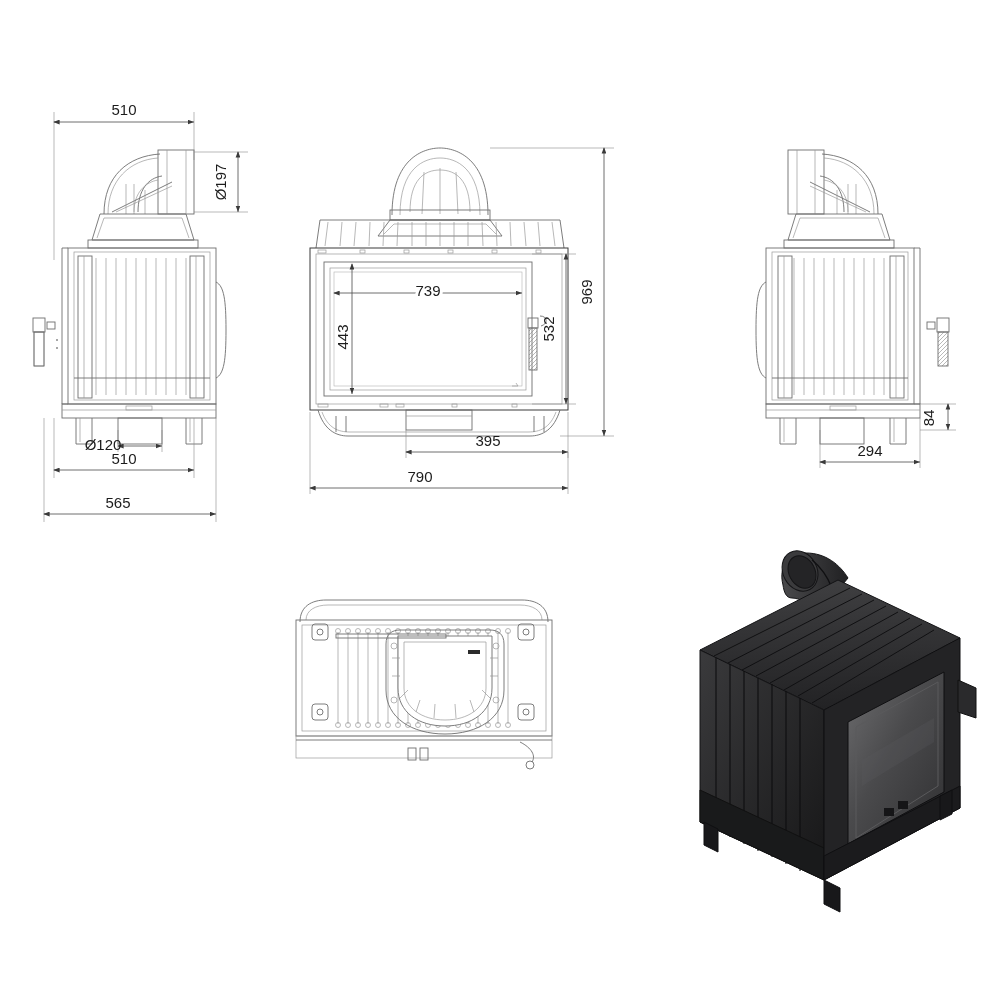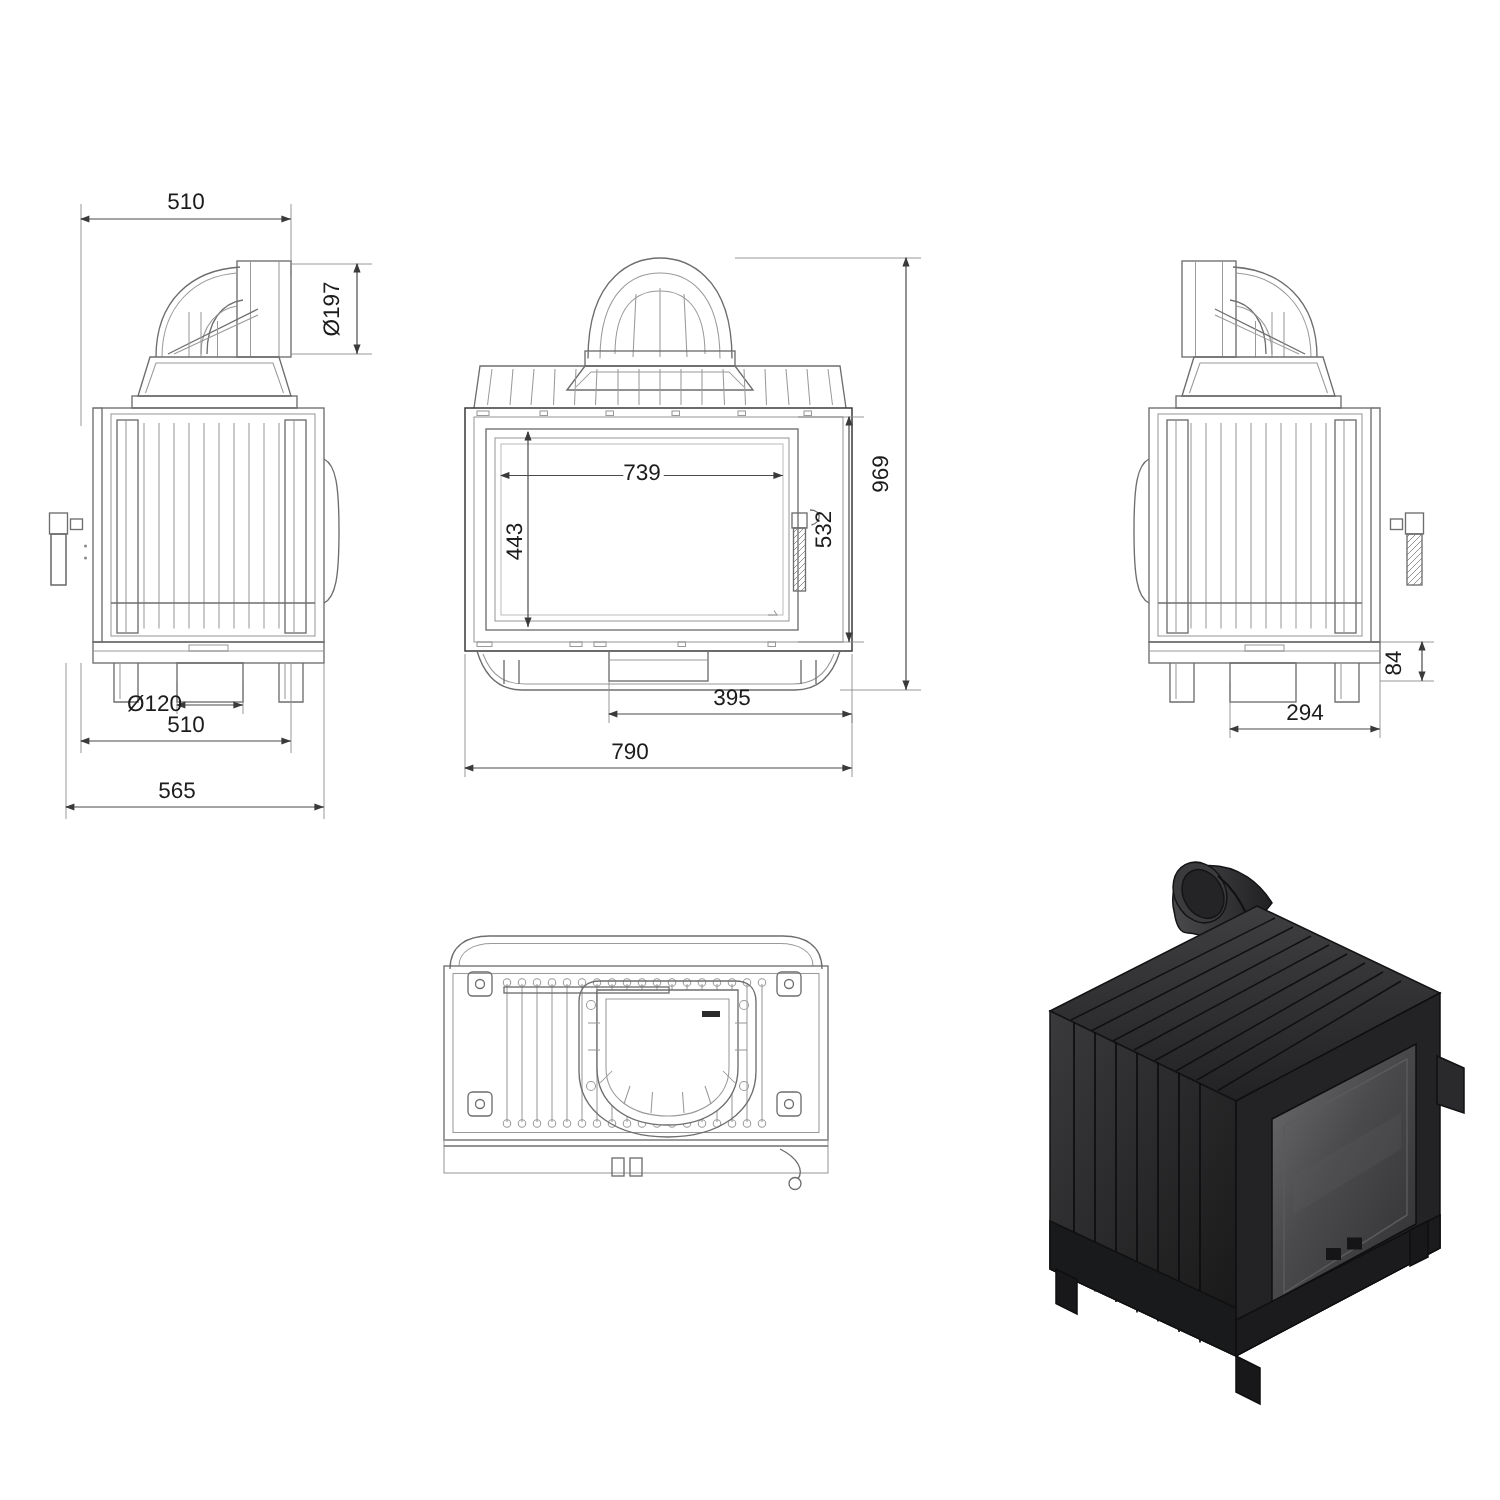--- a/index.html
+++ b/index.html
@@ -1,18 +1,18 @@
 <!DOCTYPE html>
 <html><head>
 <meta charset="utf-8">
 <style>
   html,body{margin:0;padding:0;background:#ffffff;}
   body{width:1000px;height:1000px;position:relative;overflow:hidden;
        font-family:"Liberation Sans","DejaVu Sans",sans-serif;}
-  .stage{position:absolute;inset:0;margin-top:24px;}
+  .stage{position:absolute;inset:0;}
   svg.dw{position:absolute;left:0;top:0;width:1000px;height:1000px;}
   .dim-txt{font-family:"Liberation Sans",sans-serif;font-size:15px;fill:#1c1c1c;}
   .thin{stroke:#9a9a9a;stroke-width:.7;fill:none;}
   .thinner{stroke:#b3b3b3;stroke-width:.6;fill:none;}
   .med{stroke:#6e6e6e;stroke-width:.9;fill:none;}
   .dark{stroke:#3a3a3a;stroke-width:1;fill:none;}
   .dimline{stroke:#4a4a4a;stroke-width:.8;fill:none;}
   .extline{stroke:#8c8c8c;stroke-width:.6;fill:none;}
   .fillw{fill:#ffffff;}
   .hatch{stroke:#7a7a7a;stroke-width:.5;fill:none;}

